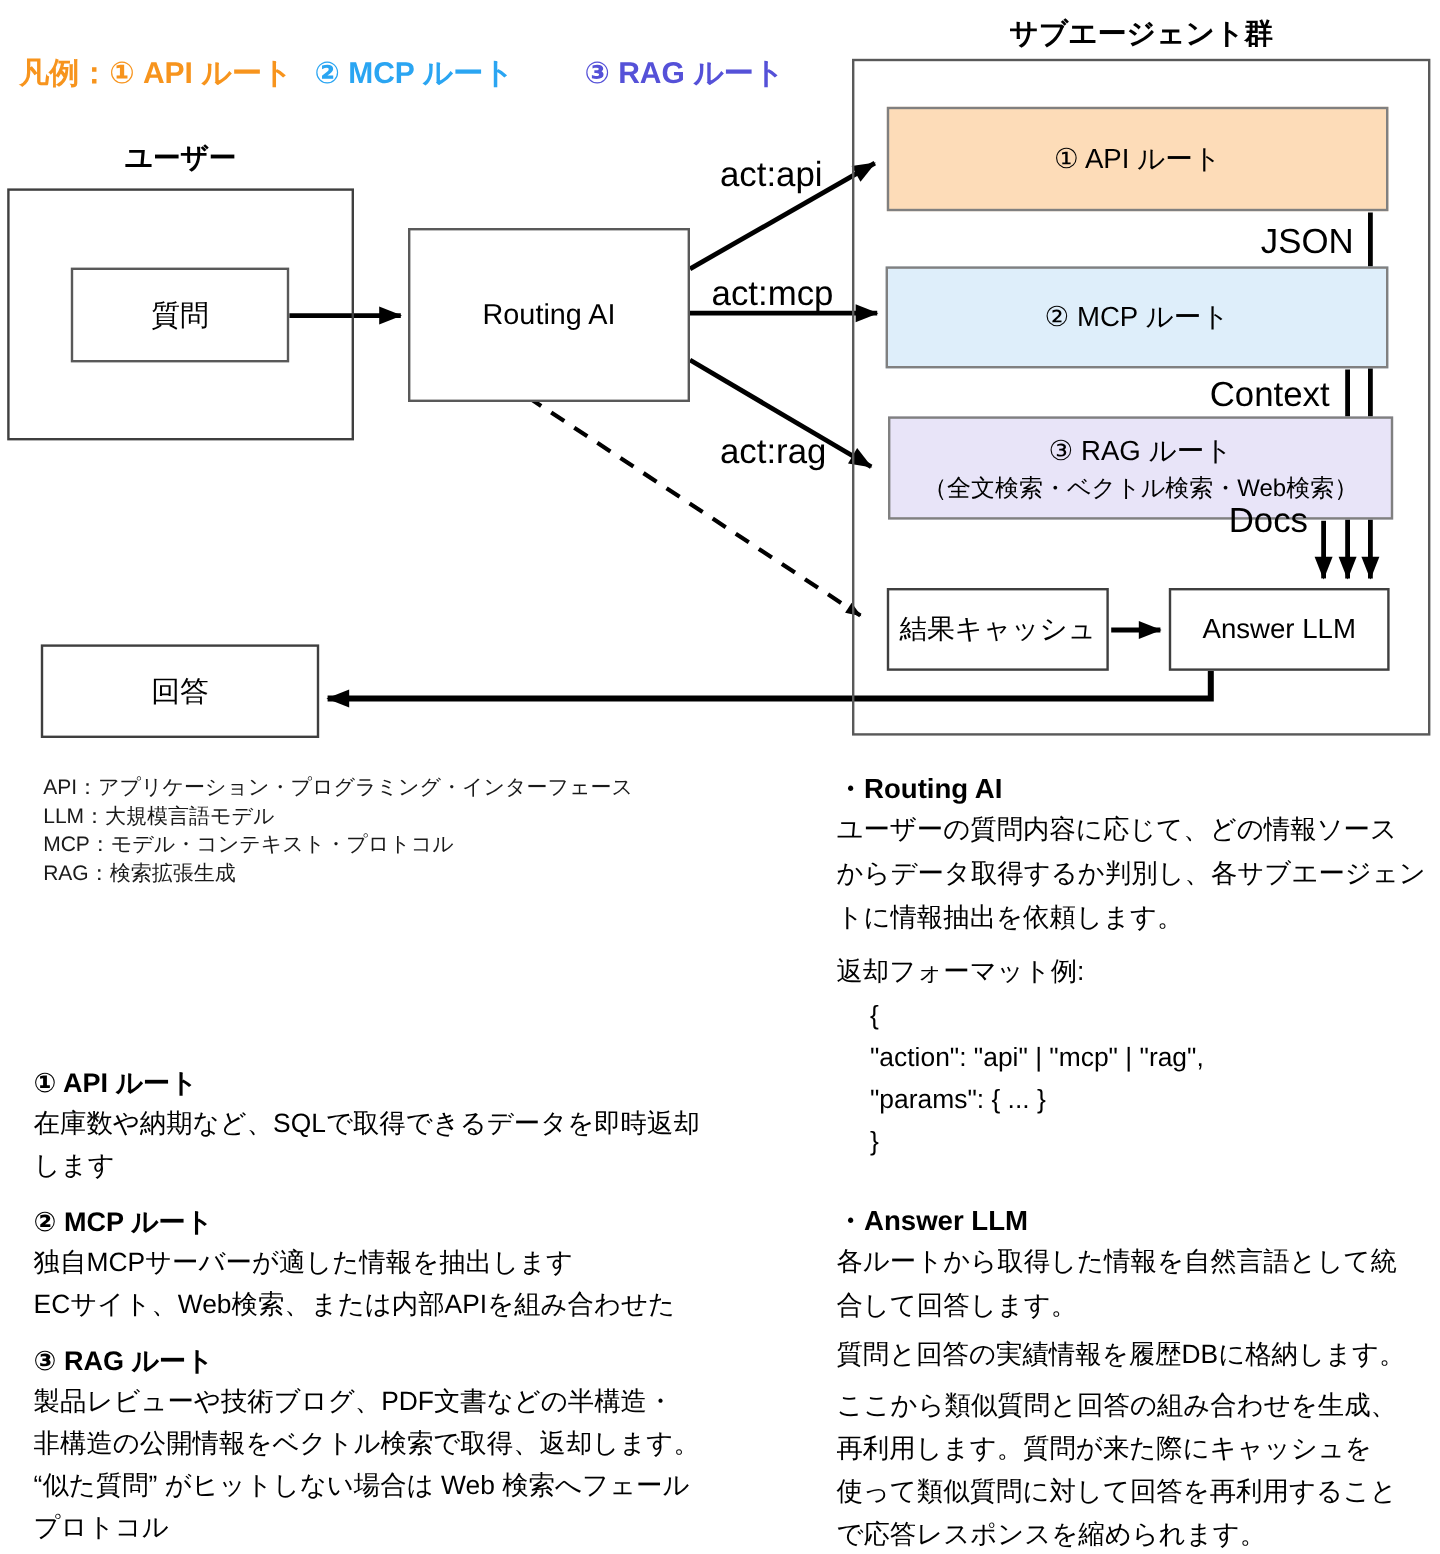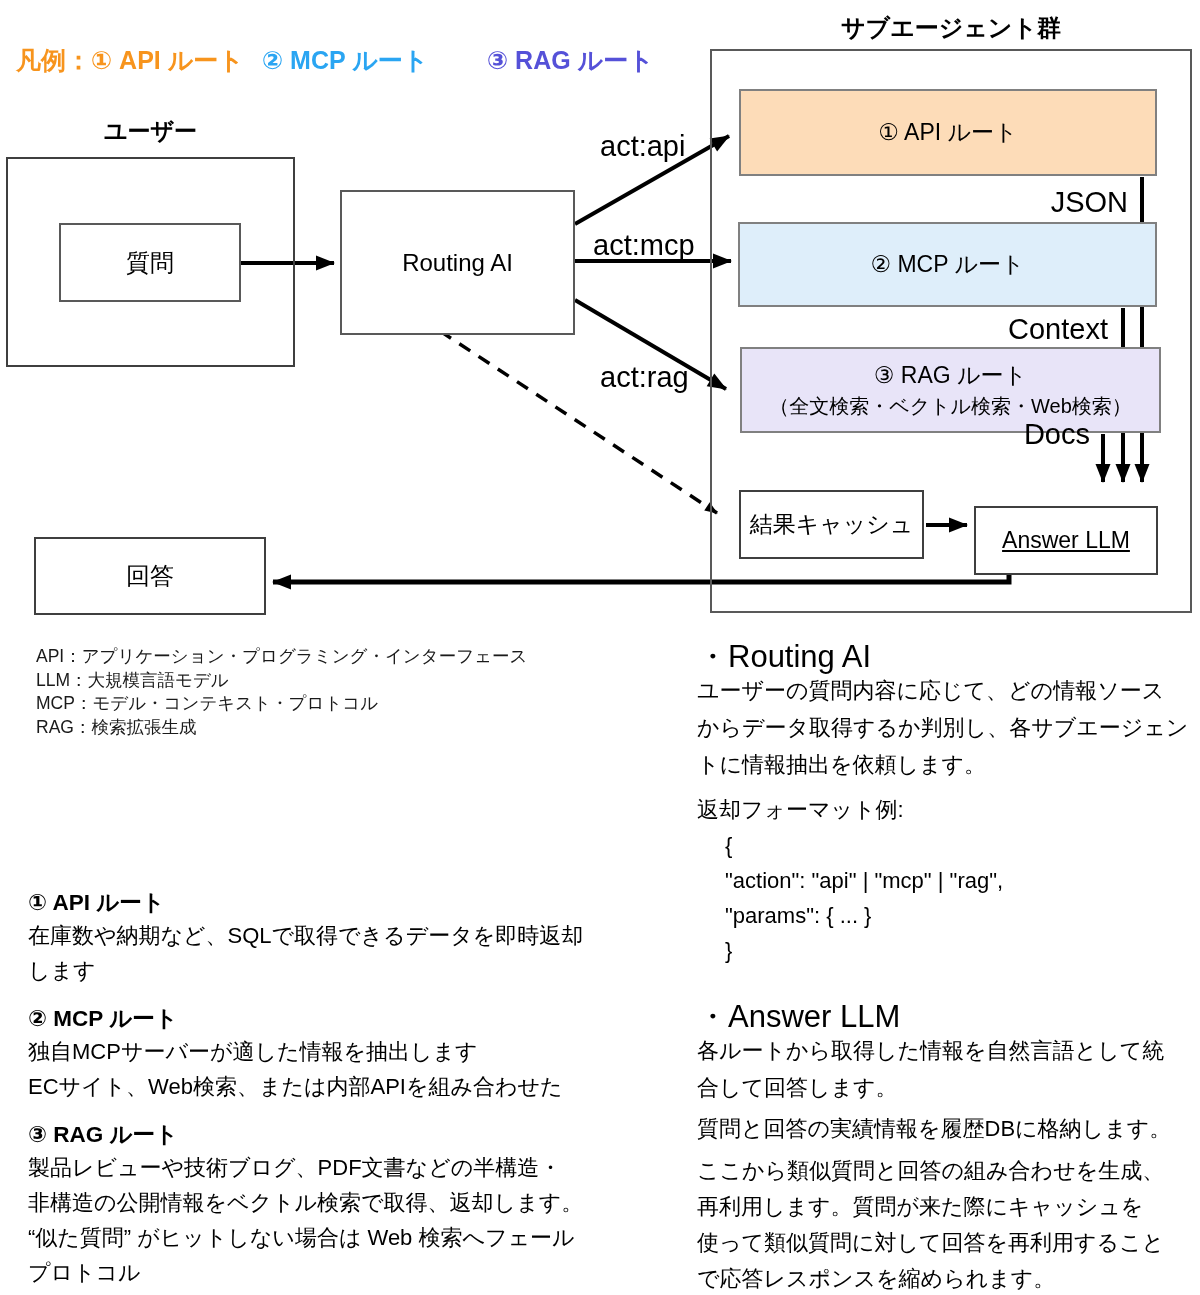--- a/index.html
+++ b/index.html
@@ -23,21 +23,21 @@
   .lg-mcp{color:var(--mcp_accent,#2AA5F2);}
   .lg-rag{color:var(--rag_accent,#5551D8);}
   .dtitle{font-weight:700;font-size:24px;text-align:center;}
   .edge-label{position:absolute;font-size:29px;white-space:nowrap;}
   .right-align{text-align:right;}
   .glossary{position:absolute;left:36px;top:645px;font-size:17.5px;line-height:23.5px;color:#1a1a1a;}
   .lcol{position:absolute;left:28px;top:888px;width:632px;font-size:22px;line-height:35px;}
   .lcol .sec-h{font-weight:700;font-size:22.5px;line-height:30px;}
   .lcol .sec-h.gap{margin-top:16px;}
   .rcol{position:absolute;left:697px;top:642px;width:502px;font-size:22px;line-height:37px;}
-  .rcol .sec-h{font-weight:400;font-size:31px;line-height:30px;}
+  .rcol .sec-h{font-weight:700;font-size:23px;line-height:30px;}
   .rcol .fmt{margin-top:8px;}
   .rcol .code{line-height:35px;padding-left:28px;}
   .rcol .h-answer{margin-top:34px;}
   .rcol .p3{margin-top:4px;}
   .rcol .p4{margin-top:6px;line-height:36px;}
   .line{white-space:nowrap;}
 </style>
 </head>
 <body>
 
@@ -94,21 +94,21 @@
 
   <div class="box fillbox rag-fill" style="left:740px;top:347px;width:421px;height:86px;flex-direction:column;">
     <span class="boxlabel">③ RAG ルート</span>
     <span style="font-size:20px;margin-top:2px;">（全文検索・ベクトル検索・Web検索）</span>
   </div>
 
   <div class="box" style="left:739px;top:490px;width:185px;height:69px;">
     <span class="boxlabel">結果キャッシュ</span>
   </div>
 
-  <div class="box" style="left:974px;top:506px;width:184px;height:69px;text-decoration:underline;">
+  <div class="box" style="left:974px;top:490px;width:184px;height:69px;">
     <span class="boxlabel">Answer LLM</span>
   </div>
 
   <div class="box" style="left:34px;top:537px;width:232px;height:78px;">
     <span class="boxlabel big">回答</span>
   </div>
 
   <div class="edge-label" style="left:600px;top:130px;">act:api</div>
   <div class="edge-label" style="left:593px;top:229px;">act:mcp</div>
   <div class="edge-label" style="left:600px;top:361px;">act:rag</div>

